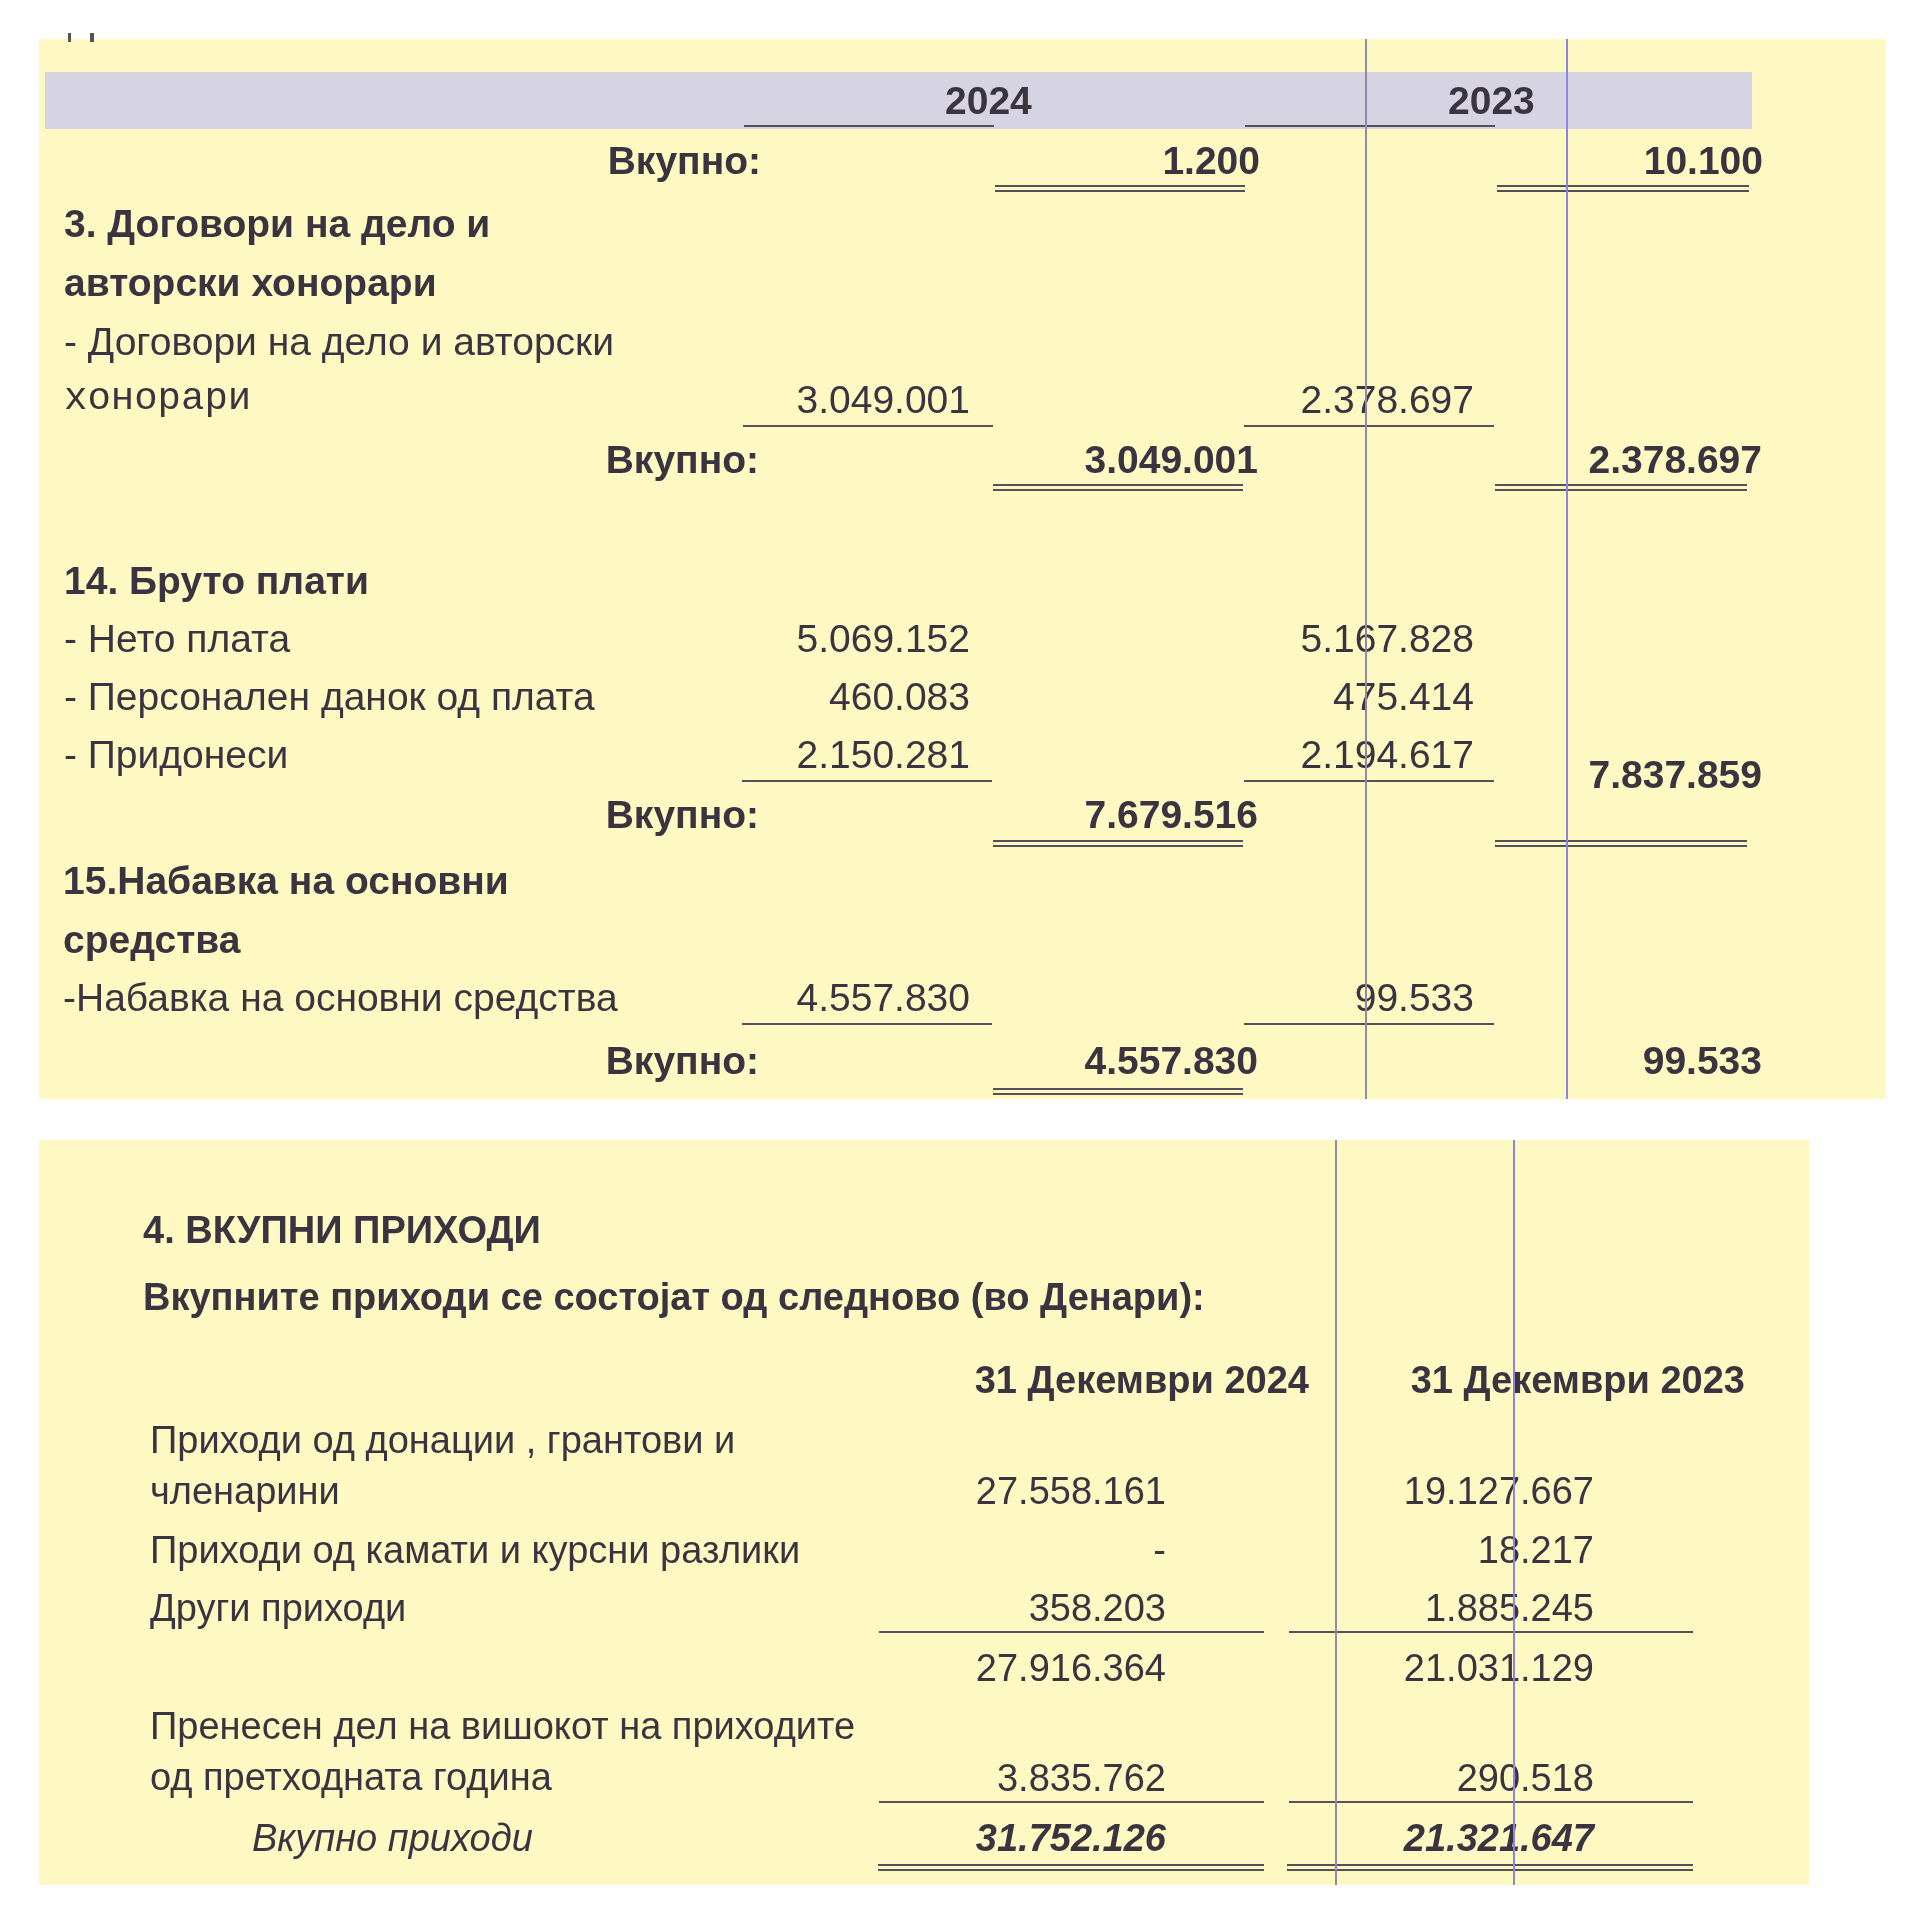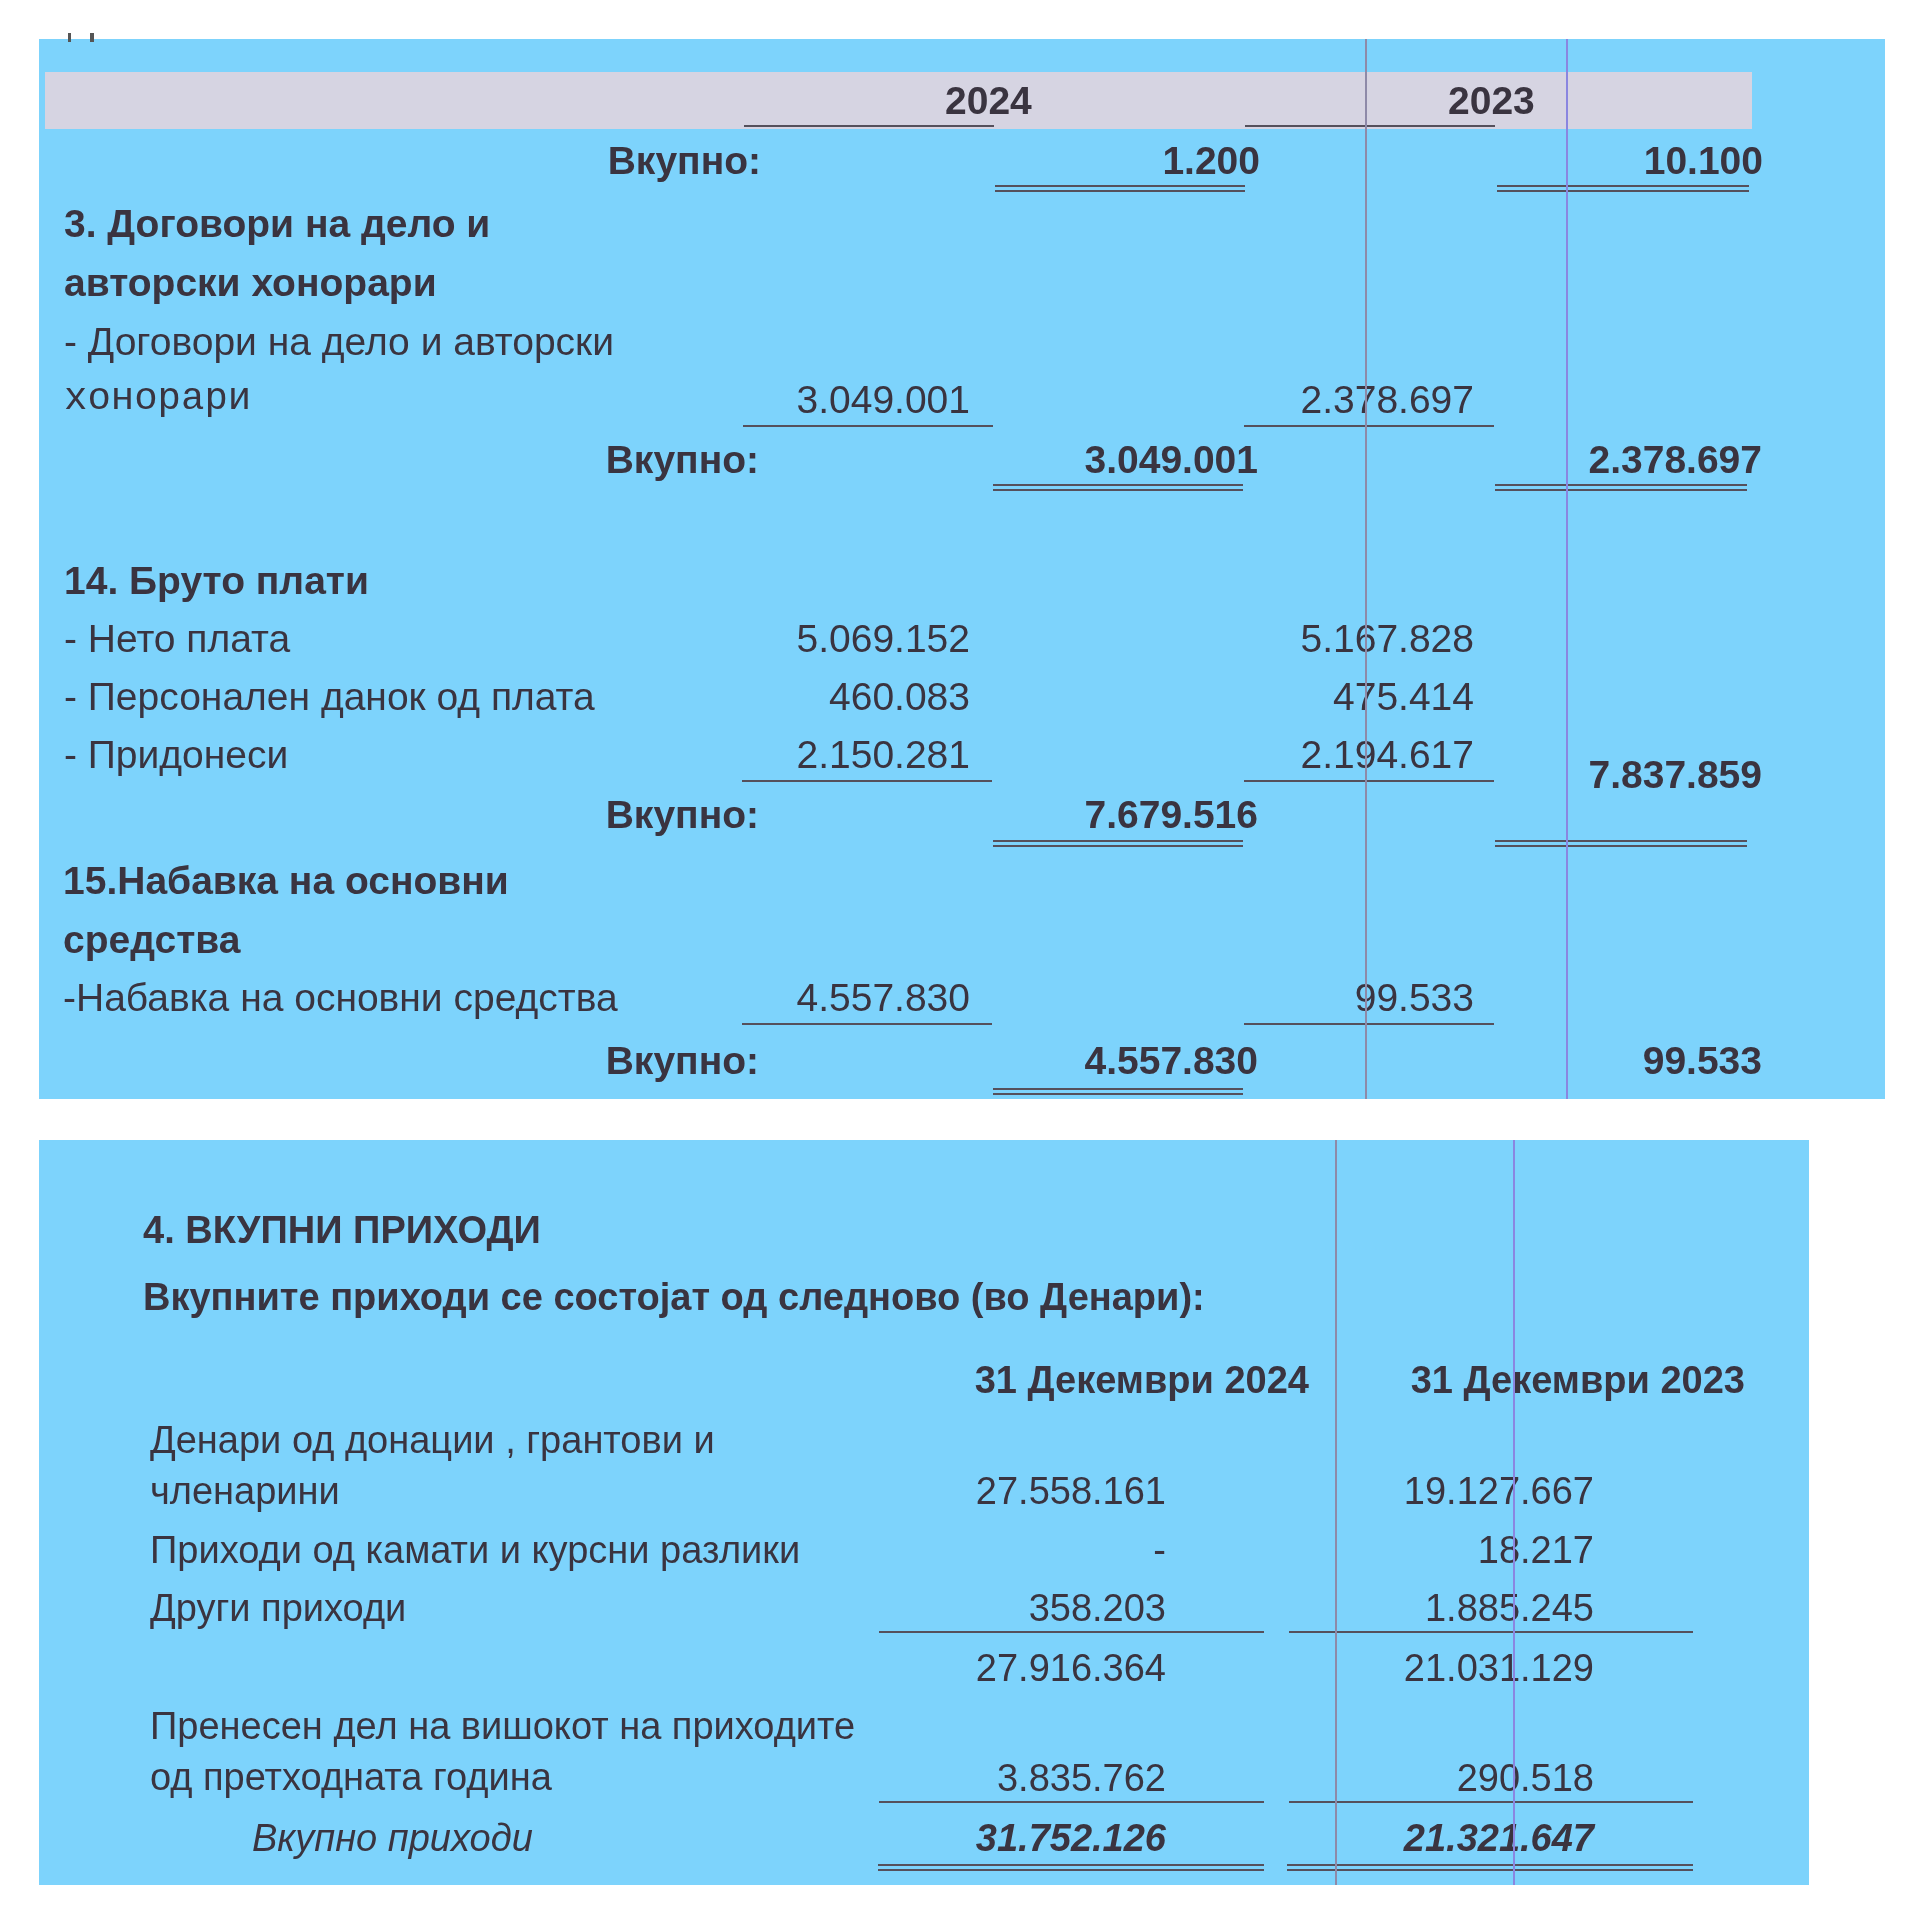--- a/index.html
+++ b/index.html
@@ -1,18 +1,18 @@
 <!DOCTYPE html>
 <html style="font-size:12px"><head>
 <meta charset="utf-8">
 <style>
   html, body { margin: 0; padding: 0; background: #ffffff; }
   body { width: 1924px; height: 1924px; position: relative; overflow: hidden;
          font-family: "Liberation Sans", "DejaVu Sans", sans-serif; color: #3a3440; }
-  .panel { position: absolute; background: #7dd3fc; }
+  .panel { position: absolute; background: #fef9c3; }
   #panel-top { left: 39px; top: 39px; width: 1846px; height: 1060px; }
   #panel-bottom { left: 39px; top: 1140px; width: 1770px; height: 745px; }
   .abs { position: absolute; white-space: nowrap; }
   .bold { font-weight: bold; }
   .num { text-align: right; }
   .t-lg { font-size: 39px; line-height: 45px; }
   .t-md { font-size: 38px; line-height: 44px; }
   .hdr-band { position: absolute; left: 6px; top: 33px; width: 1707px; height: 57px;
               background: #d6d4e2; }
   .uline { position: absolute; height: 2.3px; background: #55505c; }
@@ -89,21 +89,21 @@
   <div class="vline" style="left:1326px; top:0; height:1060px;"></div>
   <div class="vline blue" style="left:1527px; top:0; height:1060px;"></div>
 </div>
 
 <div id="panel-bottom" class="panel">
   <div class="abs bold t-md" style="left:104px; top:68px;">4. ВКУПНИ ПРИХОДИ</div>
   <div class="abs t-md" style="left:104px; top:135px;font-weight:bold;">Вкупните приходи се состојат од следново (во  Денари):</div>
   <div class="abs bold t-md num" style="left:857px; width:413px; top:218px;">31 Декември 2024</div>
   <div class="abs bold t-md num" style="left:1255px; width:451px; top:218px;">31 Декември 2023</div>
 
-  <div class="abs t-md" style="left:111px; top:278px;">Денари од донации , грантови и</div>
+  <div class="abs t-md" style="left:111px; top:278px;">Приходи од донации , грантови и</div>
   <div class="abs t-md" style="left:111px; top:329px;">членарини</div>
   <div class="abs t-md num" style="left:902px; width:225px; top:329px;">27.558.161</div>
   <div class="abs t-md num" style="left:1330px; width:225px; top:329px;">19.127.667</div>
 
   <div class="abs t-md" style="left:111px; top:388px;">Приходи од камати и курсни разлики</div>
   <div class="abs t-md num" style="left:902px; width:225px; top:388px;">-</div>
   <div class="abs t-md num" style="left:1330px; width:225px; top:388px;">18.217</div>
 
   <div class="abs t-md" style="left:111px; top:446px;">Други приходи</div>
   <div class="abs t-md num" style="left:902px; width:225px; top:446px;">358.203</div>

